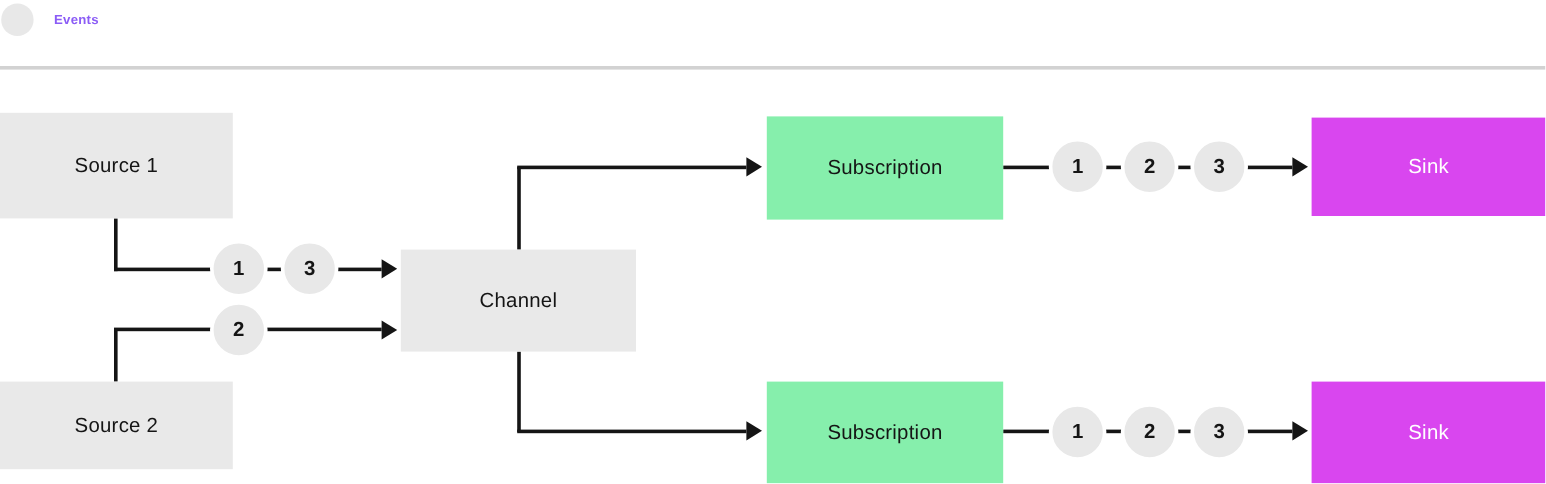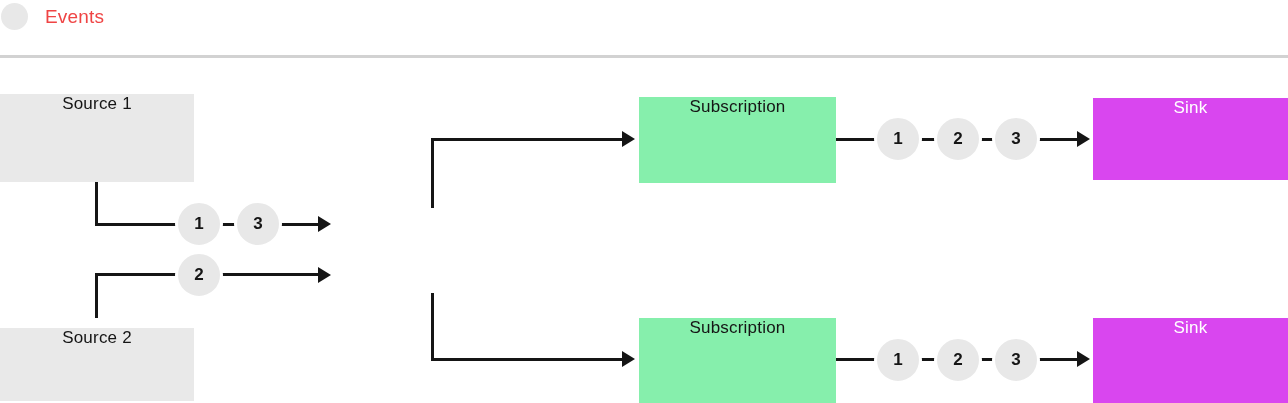--- a/index.html
+++ b/index.html
@@ -19,47 +19,47 @@
   .legend-swatch {
     position: absolute;
     left: 1px; top: 3px;
     width: 27px; height: 27px;
     border-radius: 50%;
     background: #e8e8e8;
   }
   .legend-label {
     position: absolute;
     left: 45px; top: 9px;
-    font-size: 19px;
+    font-size: 11px;
     line-height: 16px;
-    font-weight: 400;
-    color: #ef4444;
+    font-weight: 700;
+    color: #8b5cf6;
     letter-spacing: 0.2px;
   }
   .divider {
     position: absolute;
     left: 0; top: 55px;
     width: 1288px; height: 3px;
     background: #d2d2d2;
   }
   
   .node {
     position: absolute;
     display: flex;
-    align-items: flex-start;
+    align-items: center;
     justify-content: center;
     font-size: 17px;
     color: #151515;
     letter-spacing: 0.2px;
   }
   .node.gray  { background: #e9e9e9; }
   .node.lblue { background: #86efac; }
   .node.blue  { background: #d946ef; color: #ffffff; font-weight: 500; }
   #source1 { left: 0;      top: 94px;  width: 194px; height: 88px; }
-  #source2 { left: 0;      top: 318px; width: 194px; height: 73px; margin-top: 10px; }
+  #source2 { left: 0;      top: 318px; width: 194px; height: 73px; }
   #channel { left: 334px;  top: 208px; width: 196px; height: 85px; }
   #sub1    { left: 639px;  top: 97px;  width: 197px; height: 86px; }
   #sub2    { left: 639px;  top: 318px; width: 197px; height: 85px; }
   #sink1   { left: 1093px; top: 98px;  width: 195px; height: 82px; }
   #sink2   { left: 1093px; top: 318px; width: 195px; height: 85px; }
   
   .hline, .vline { position: absolute; background: #151515; }
   .hline { height: 3px; }
   .vline { width: 3px; }
   .arrow {
@@ -145,20 +145,23 @@
   <div class="badge" style="left:992px; top:336px;">
     <span>3</span>
   </div>
 
   <div id="source1" class="node gray">
     <span>Source 1</span>
   </div>
   <div id="source2" class="node gray">
     <span>Source 2</span>
   </div>
+  <div id="channel" class="node gray">
+    <span>Channel</span>
+  </div>
   <div id="sub1" class="node lblue">
     <span>Subscription</span>
   </div>
   <div id="sub2" class="node lblue">
     <span>Subscription</span>
   </div>
   <div id="sink1" class="node blue">
     <span>Sink</span>
   </div>
   <div id="sink2" class="node blue">

